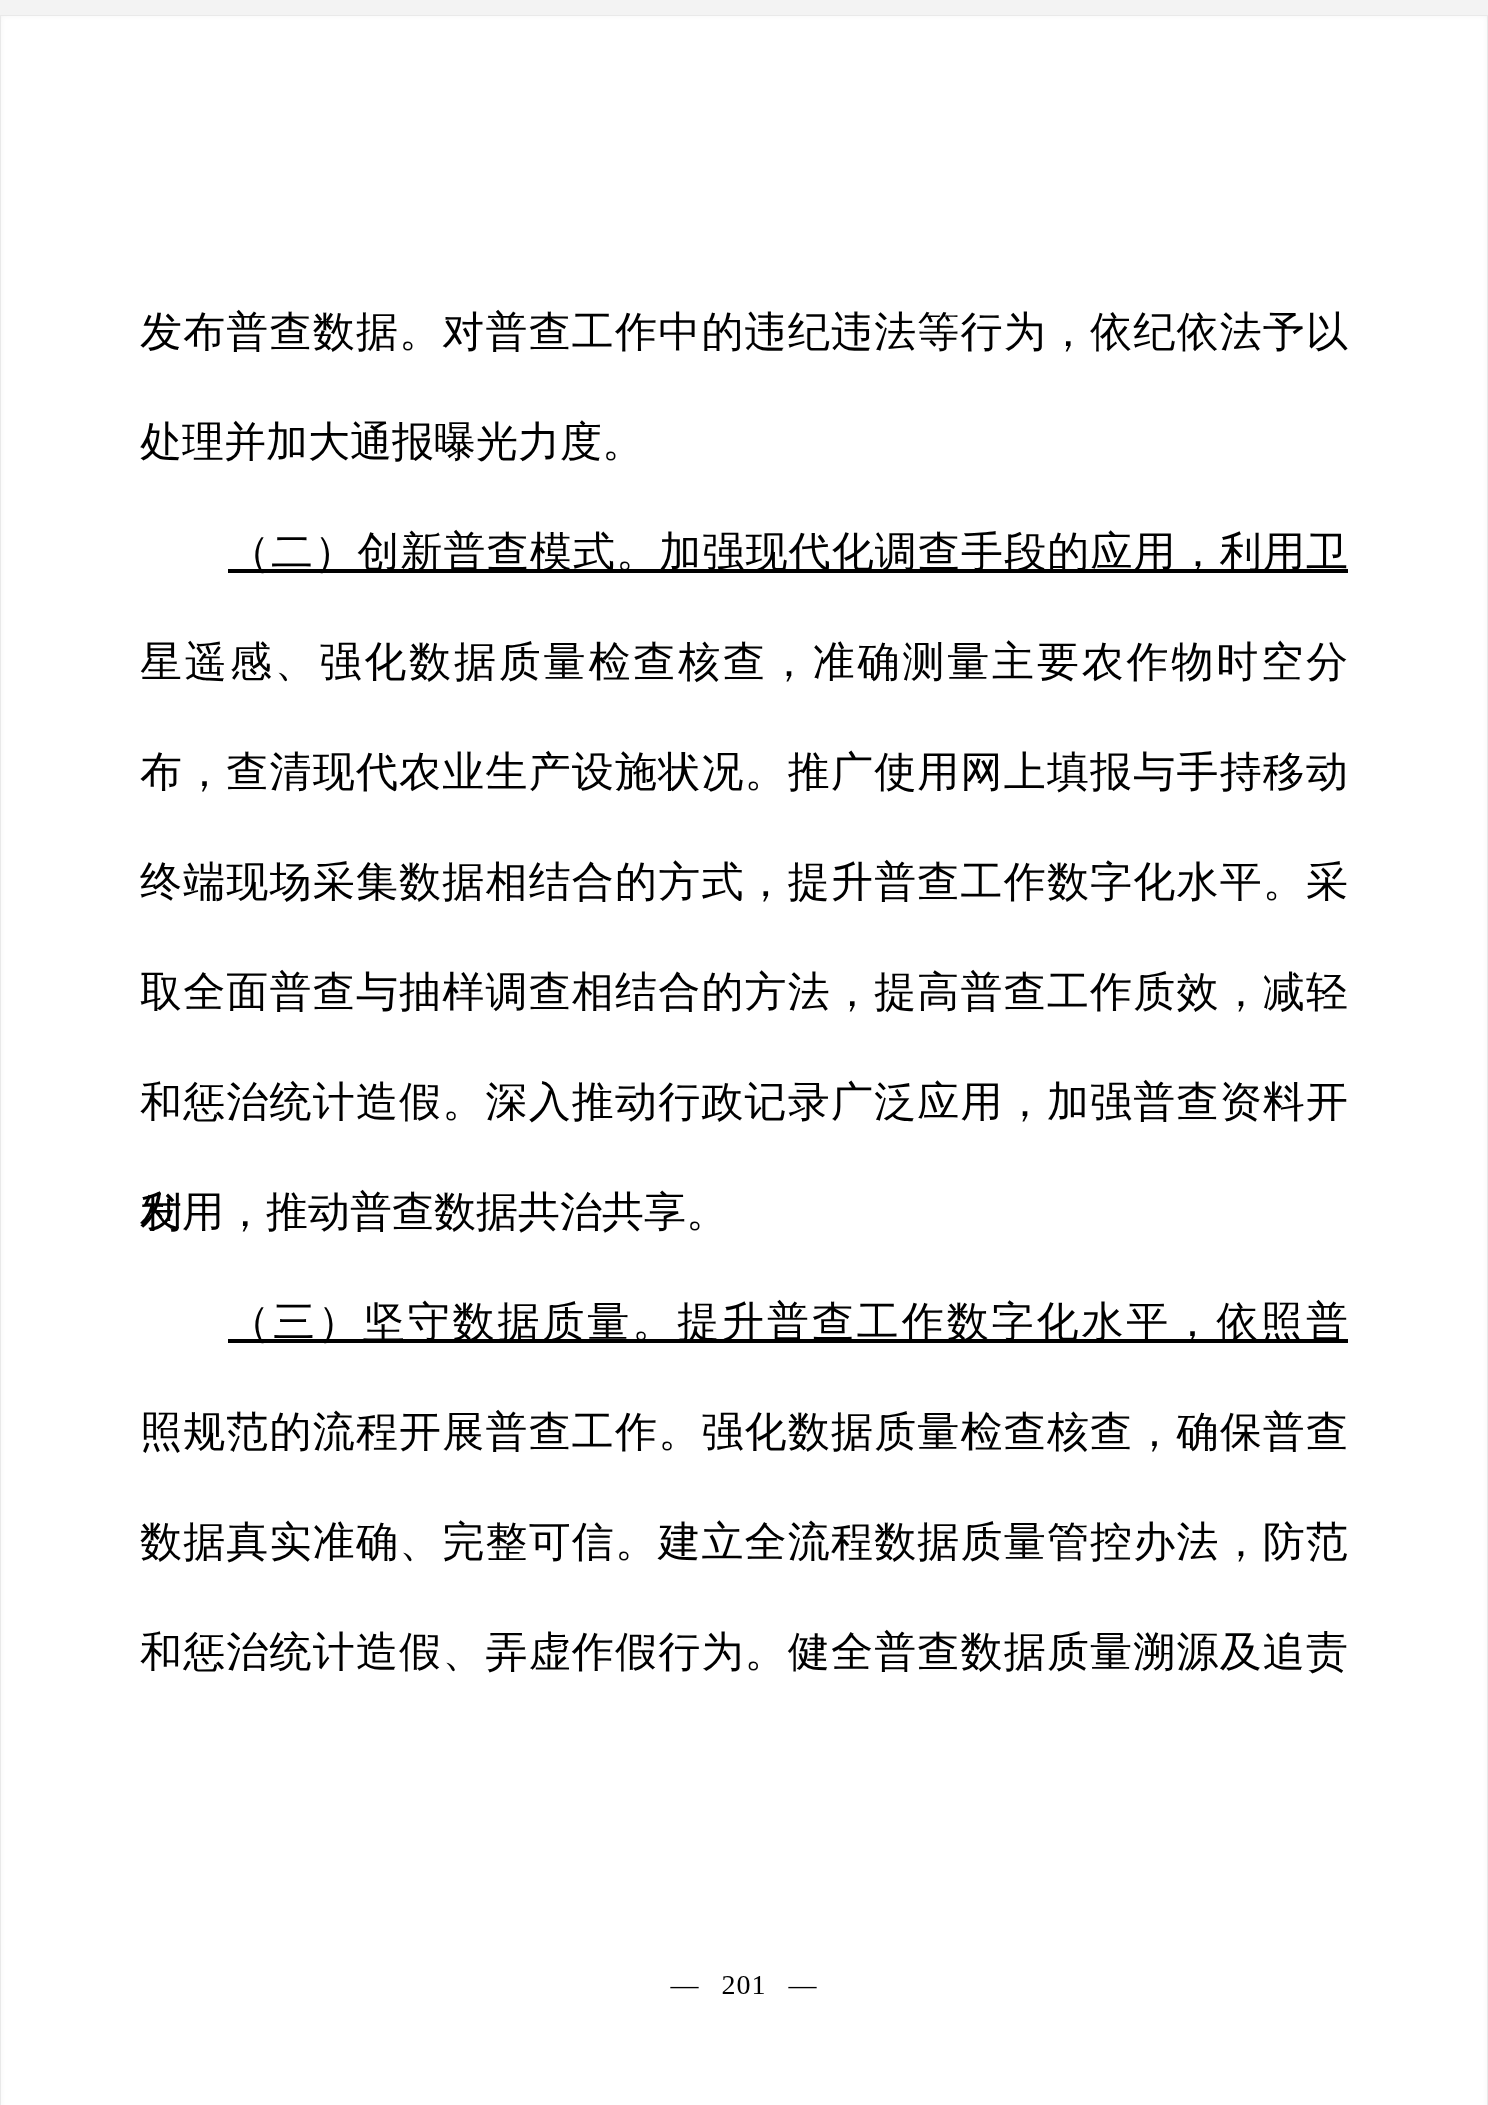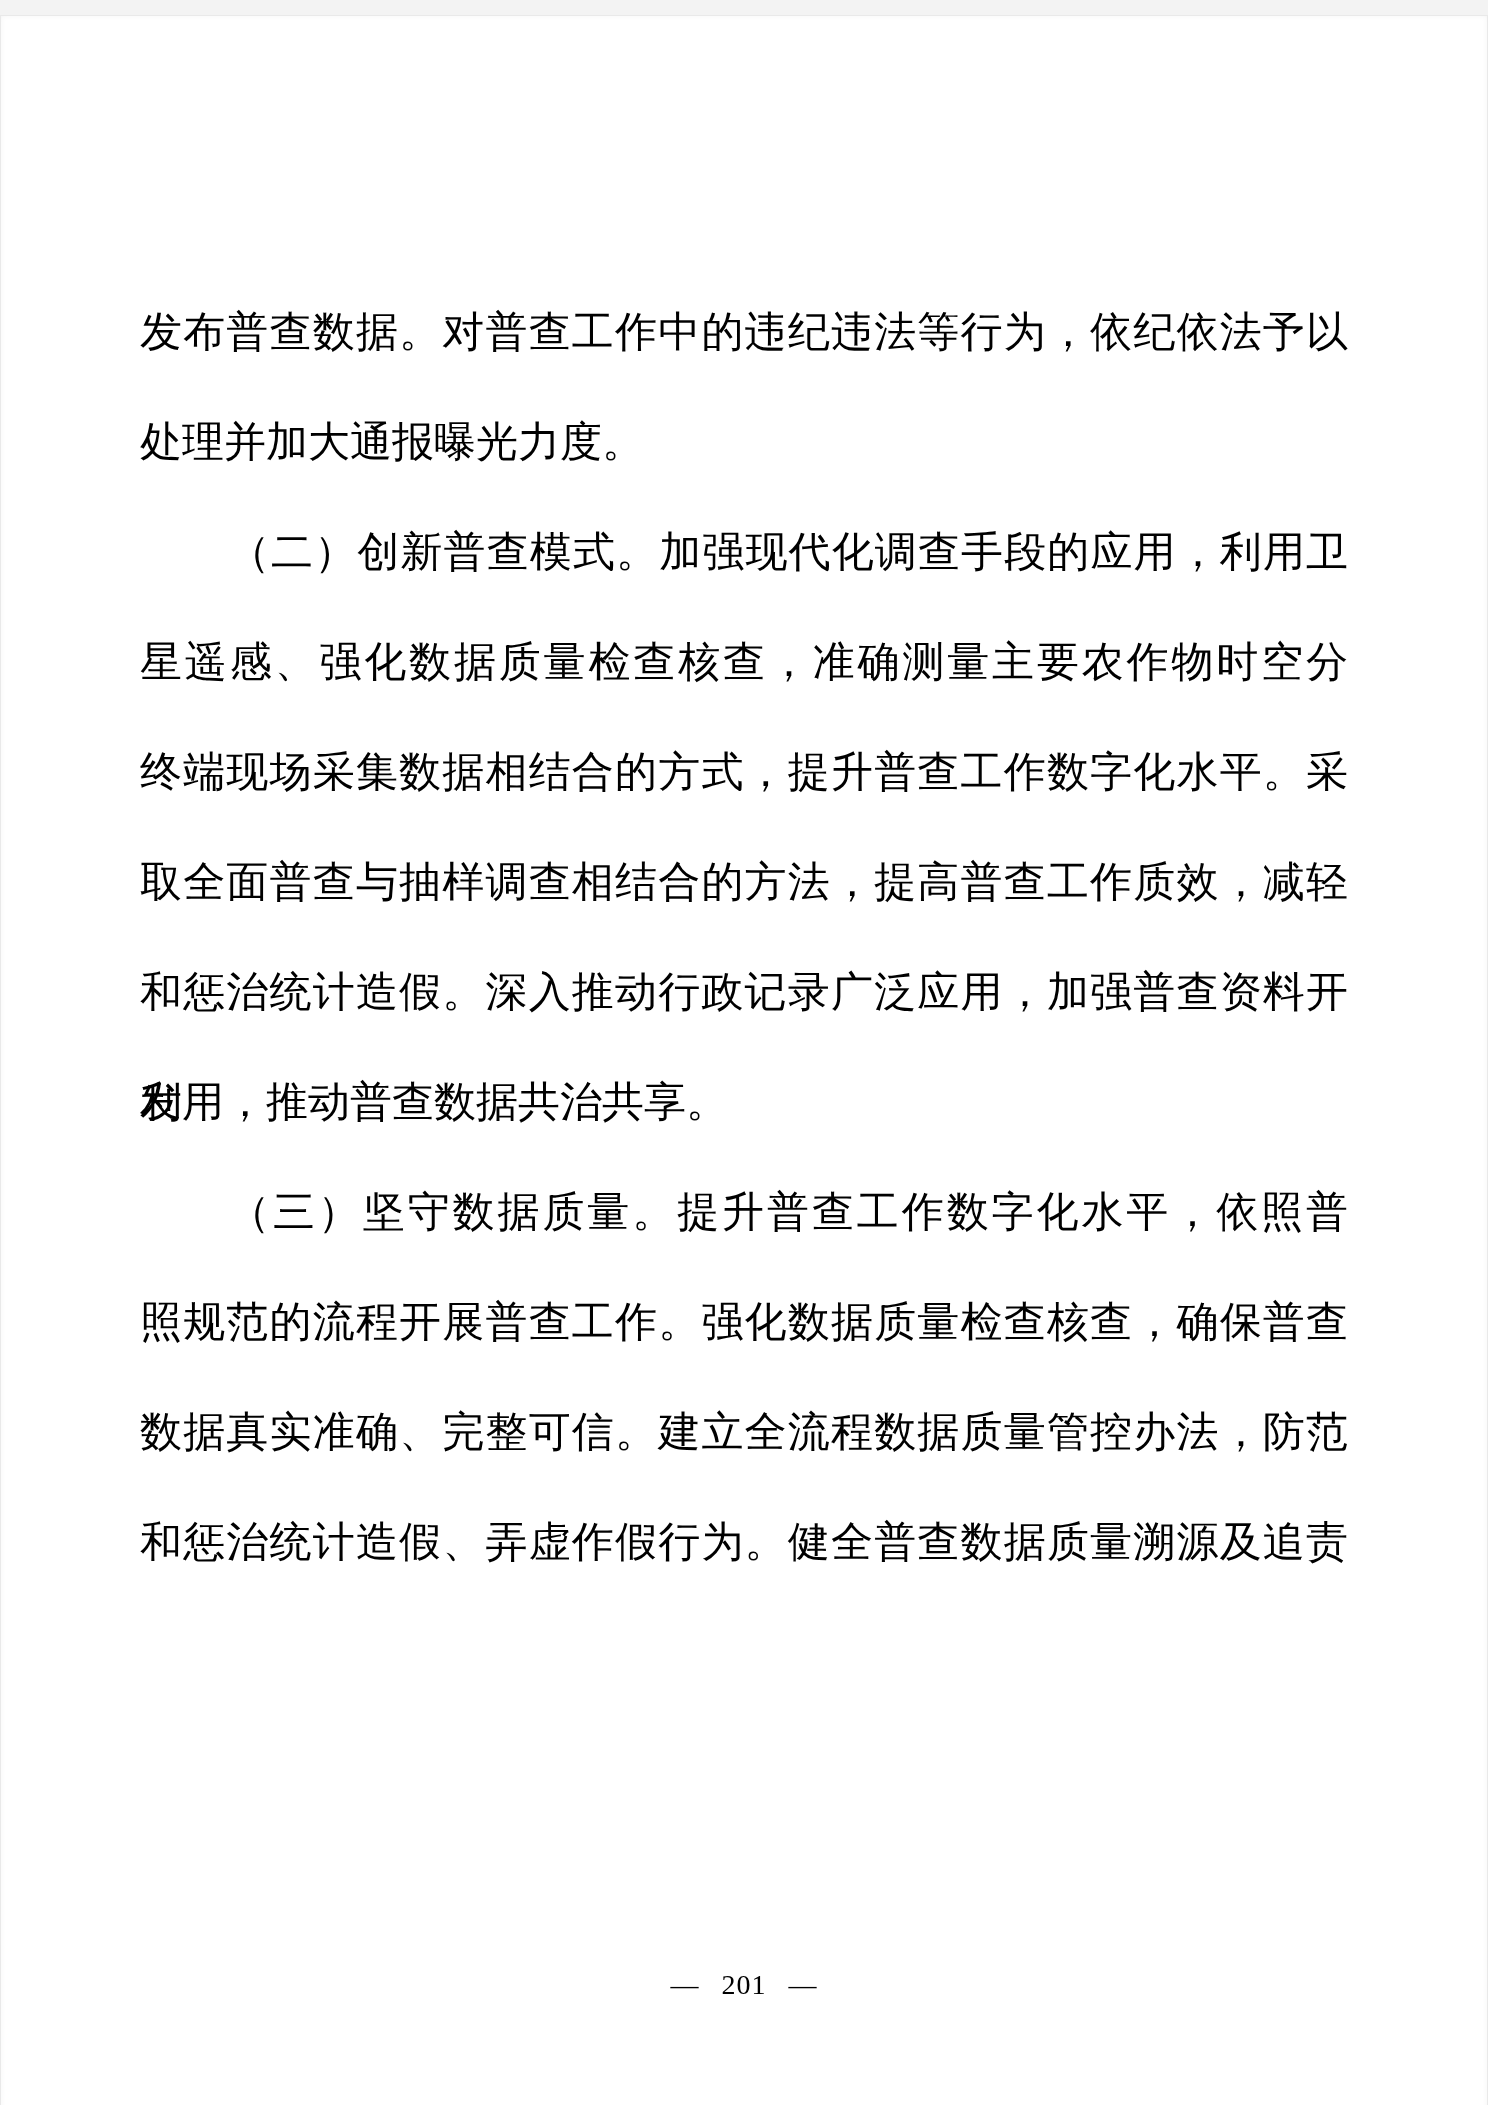--- a/index.html
+++ b/index.html
@@ -33,20 +33,21 @@
     text-align-last: justify;
     text-justify: inter-ideograph;
   }
   .line.para-end {
     text-align: right;
     text-align-last: left;
   }
   .line.indent {
     padding-left: 88px;
     width: 1120px;
+    text-decoration: underline;
   }
   .footer {
     position: absolute;
     top: 1948px;
     left: 0;
     width: 100%;
     text-align: center;
     font-size: 28px;
     line-height: 44px;
     letter-spacing: 1px;
@@ -56,20 +57,21 @@
 </style>
 </head>
 <body>
 
 <div class="page">
   <div class="content">
     <div class="line">发布普查数据。对普查工作中的违纪违法等行为，依纪依法予以</div>
     <div class="line para-end">处理并加大通报曝光力度。</div>
     <div class="line indent">（二）创新普查模式。加强现代化调查手段的应用，利用卫</div>
     <div class="line">星遥感、强化数据质量检查核查，准确测量主要农作物时空分</div>
+    <div class="line">布，查清现代农业生产设施状况。推广使用网上填报与手持移动</div>
     <div class="line">终端现场采集数据相结合的方式，提升普查工作数字化水平。采</div>
     <div class="line">取全面普查与抽样调查相结合的方法，提高普查工作质效，减轻</div>
     <div class="line">和惩治统计造假。深入推动行政记录广泛应用，加强普查资料开发</div>
     <div class="line para-end">利用，推动普查数据共治共享。</div>
     <div class="line indent">（三）坚守数据质量。提升普查工作数字化水平，依照普</div>
     <div class="line">照规范的流程开展普查工作。强化数据质量检查核查，确保普查</div>
     <div class="line">数据真实准确、完整可信。建立全流程数据质量管控办法，防范</div>
     <div class="line">和惩治统计造假、弄虚作假行为。健全普查数据质量溯源及追责</div>
   </div>
   <div class="footer">— 201 —</div>

